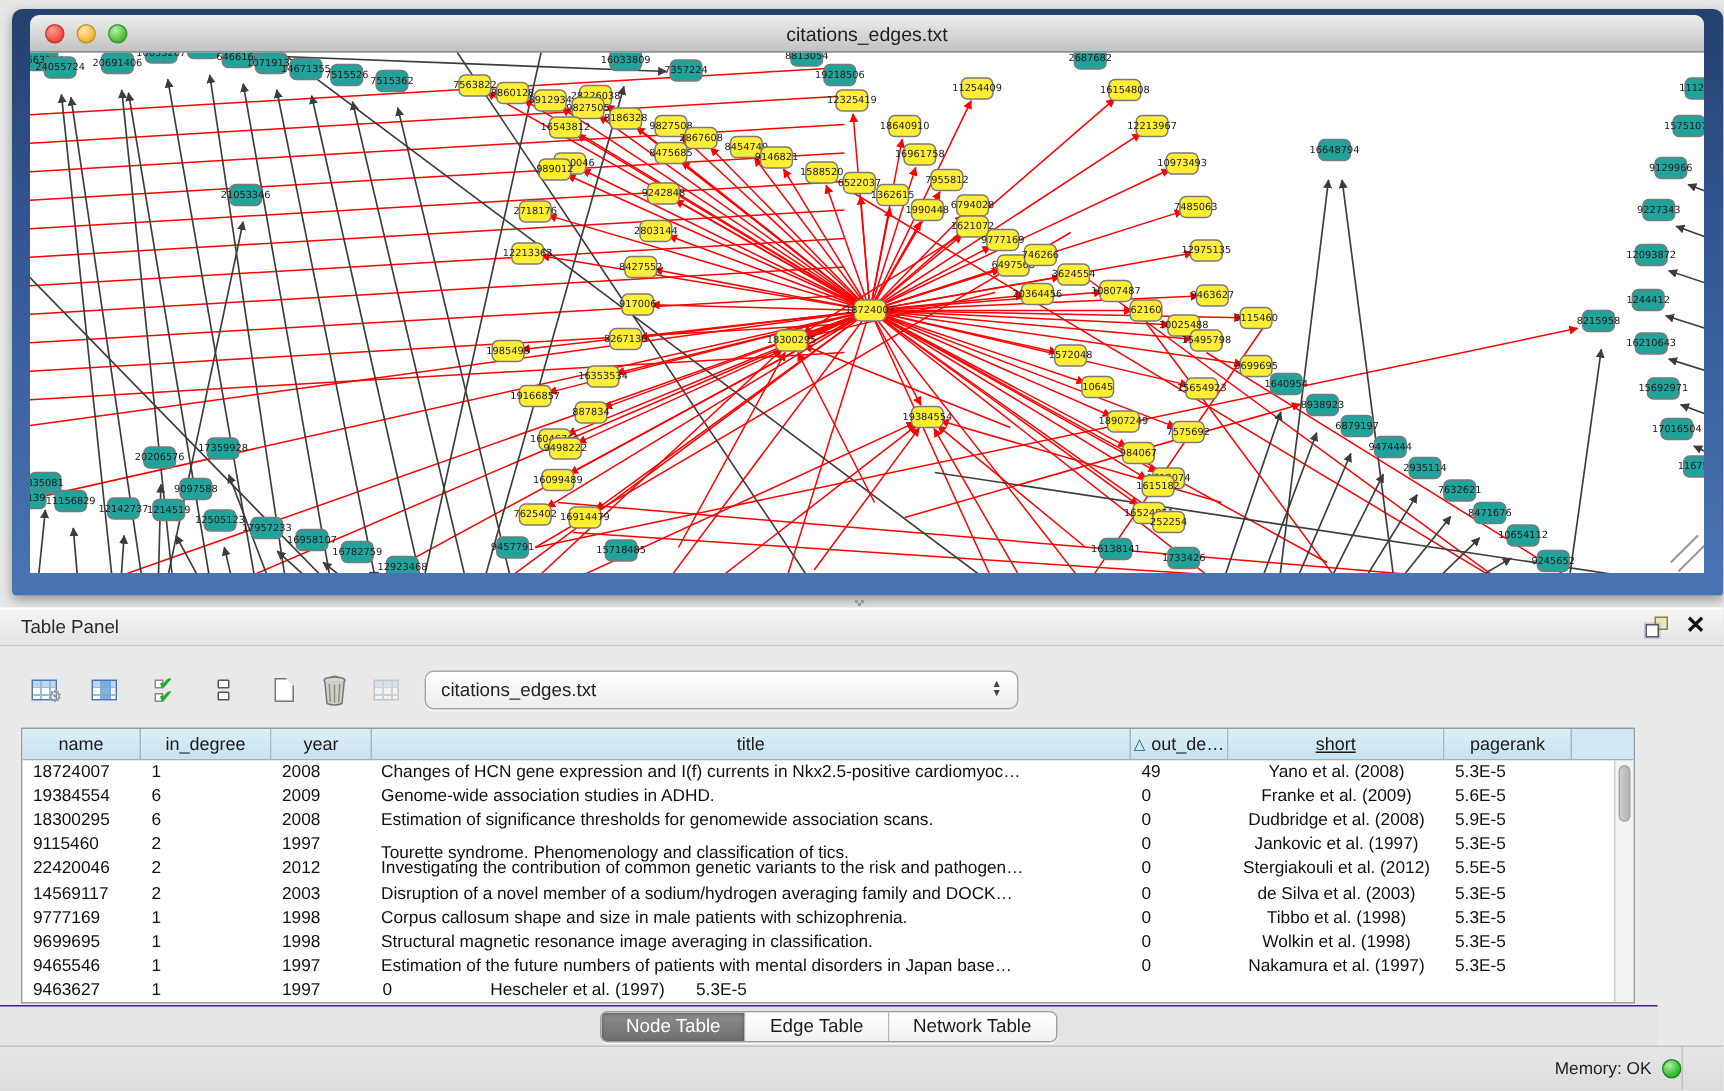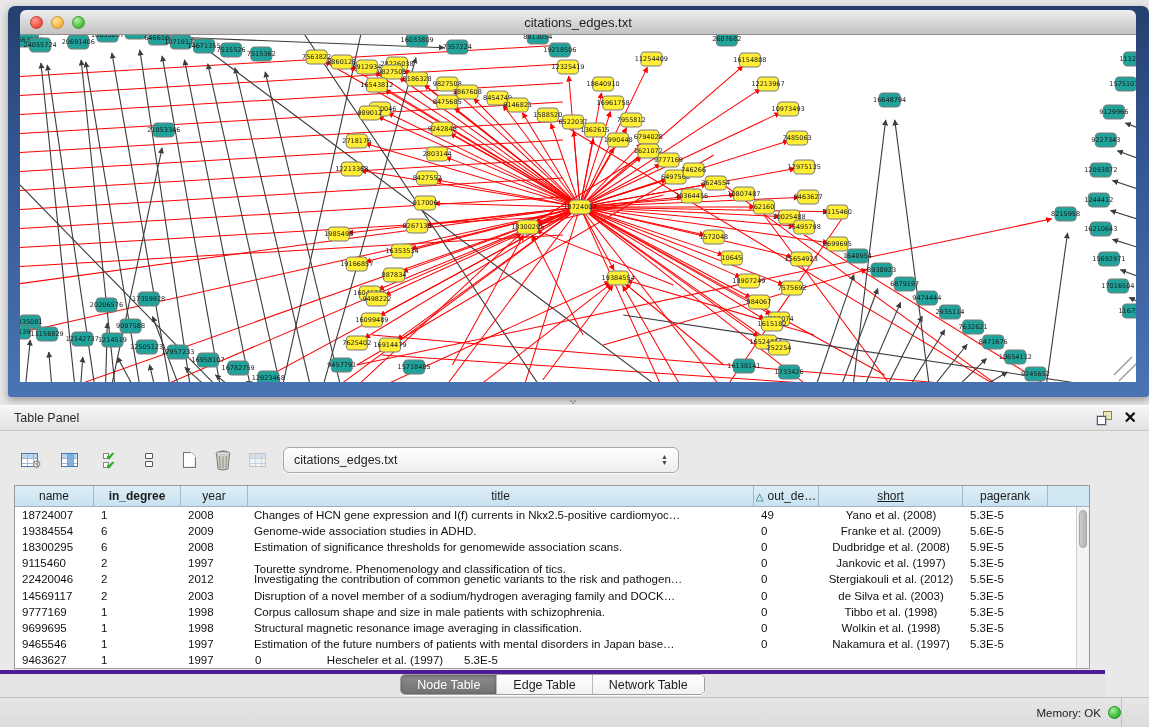--- a/index.html
+++ b/index.html
@@ -113,22 +113,22 @@
   .td.c-short { text-align:center; }
   .vscroll {
     position:absolute; right:0; top:21px; bottom:0; width:13px;
     background:#f3f3f3; border-left:1px solid #cfcfcf;
   }
   .vthumb { position:absolute; left:2px; top:3px; width:8px; height:38px; border-radius:4px;
     background:linear-gradient(90deg,#cdcdcd,#b5b5b5); border:1px solid #a8a8a8; }
   
   .tabbar {
     position:absolute; left:0; top:239px; width:1105px; height:27px;
-    background:#e4e4e4; border-top:4px solid #4c1d95;
-    display:flex; justify-content:center;
+    background:#e4e4e4; border-top:1px solid #4c1d95;
+    display:flex; align-items:center; justify-content:center;
   }
   .seg {
     display:flex; height:21px; border:1px solid #9f9f9f; border-radius:5px; overflow:hidden;
     background:#fff; box-shadow:0 1px 0 rgba(255,255,255,.8);
   }
   .seg-btn {
     padding:0 16px; display:flex; align-items:center; font-size:12.5px; color:#1d1d1d;
     border-right:1px solid #b8b8b8; background:linear-gradient(180deg,#ffffff,#f1f1f1);
   }
   .seg-btn:last-child { border-right:none; }
@@ -917,21 +917,21 @@
     <span class="combo-text">citations_edges.txt</span>
     <span class="stepper">
         <span>▲</span>
         <span>▼</span>
       </span>
   </div>
 
   <div class="table-wrap">
     <div class="thead" id="thead">
         <div class="th" style="width: 79px;">name</div>
-        <div class="th" style="width: 87px; font-weight: bold;">in_degree</div>
+        <div class="th" style="width: 87px;">in_degree</div>
         <div class="th" style="width: 67px;">year</div>
         <div class="th" style="width: 506px;">title</div>
         <div class="th" style="width: 65px;"><span class="sort-glyph">△</span>out_de…</div>
         <div class="th" style="width: 144px; text-decoration: underline;">short</div>
         <div class="th" style="width: 85px;">pagerank</div>
       </div>
     <div class="tbody" id="tbody">
         <div class="tr">
           <div class="td c-name" style="width: 79px;">18724007</div>
           <div class="td c-in" style="width: 87px;">1</div>

